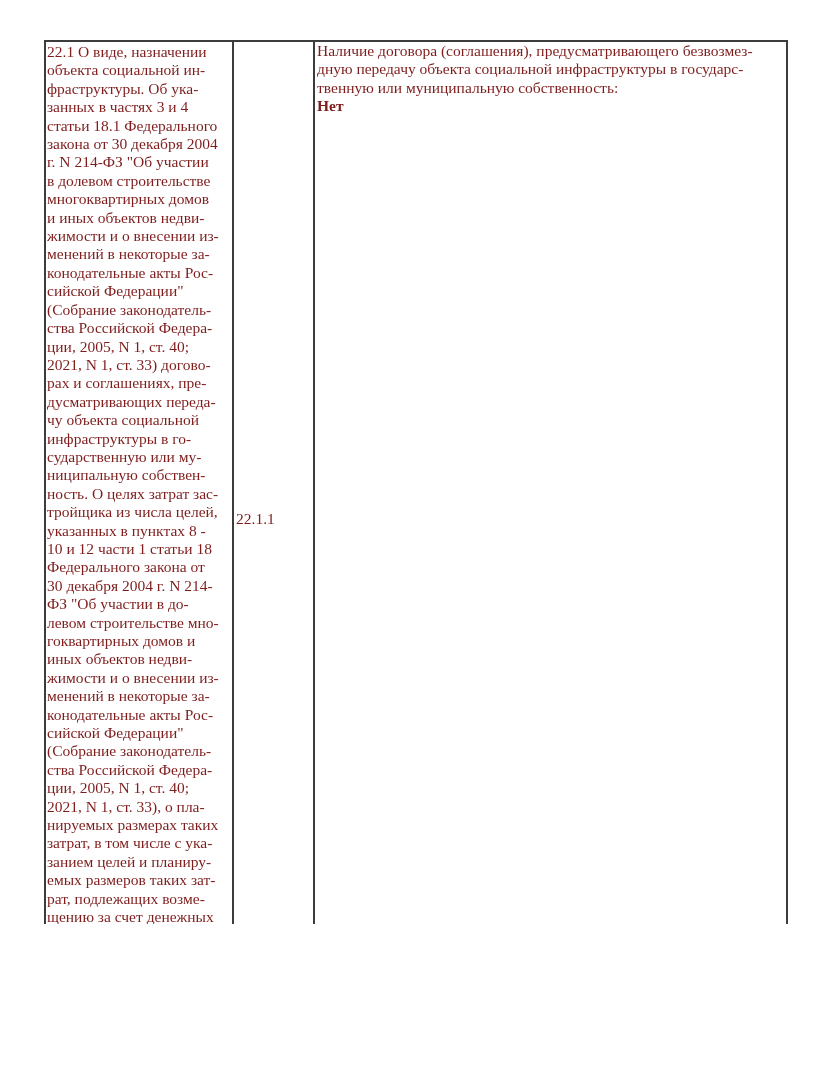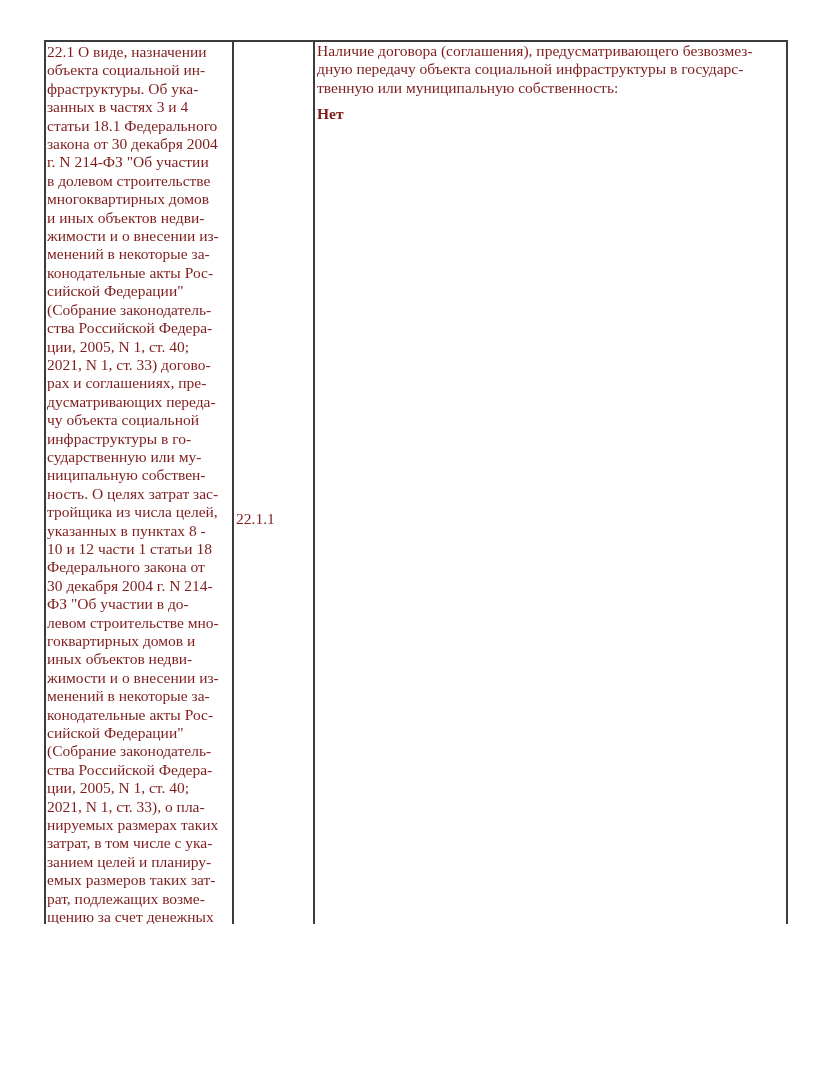--- a/index.html
+++ b/index.html
@@ -69,21 +69,20 @@
   }
   .label-text {
     font-size: 15.5px;
     line-height: 18.4px;
     white-space: pre;
   }
   .value-answer {
     font-weight: bold;
     font-size: 15.5px;
     line-height: 18.4px;
-    margin-top: 8px;
   }
   .footer-text {
     font-size: 16px;
     line-height: 20px;
     white-space: pre;
   }
 </style>
 </head>
 <body>
 

